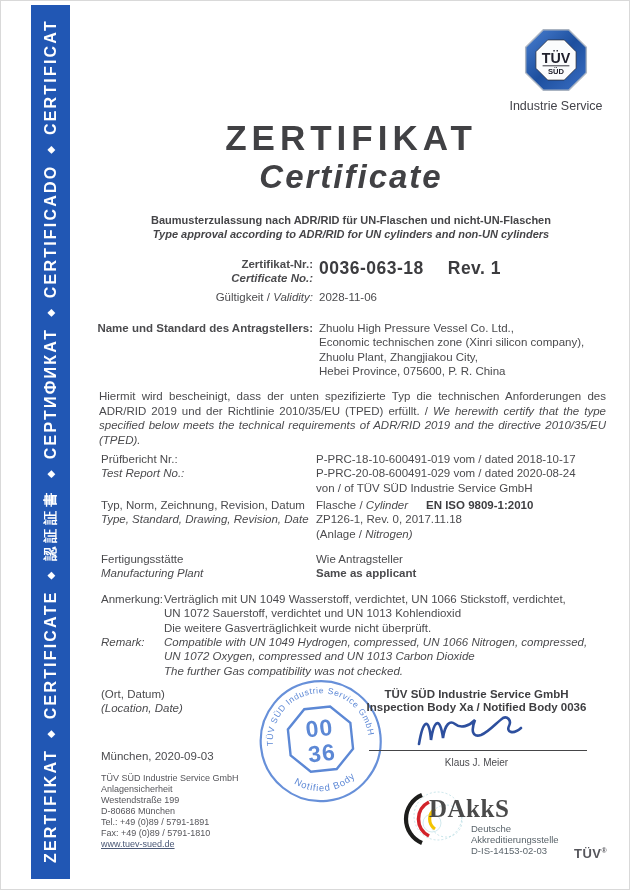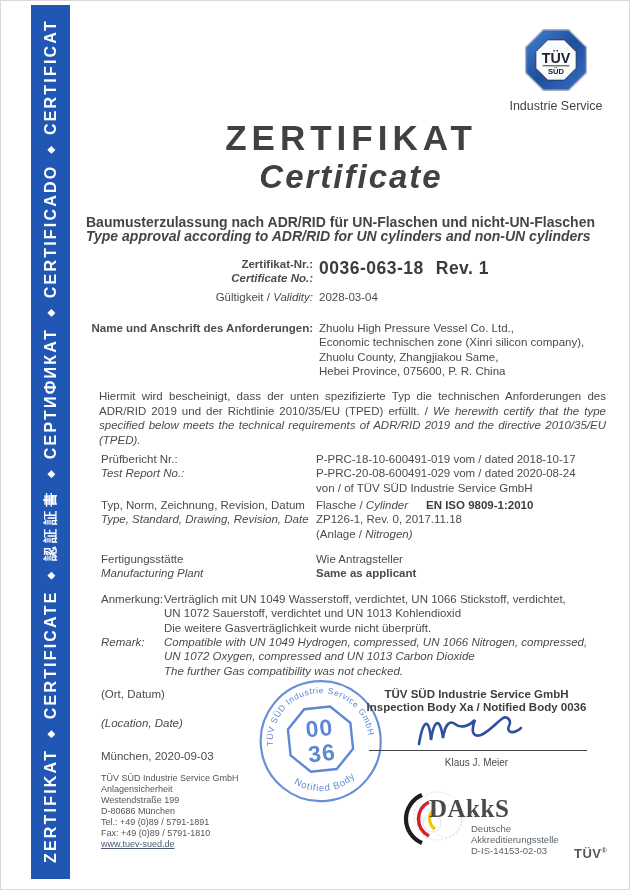--- a/index.html
+++ b/index.html
@@ -11,28 +11,28 @@
   .band-rot{left:30px;top:878px;width:874px;height:39px;transform:rotate(-90deg);
             transform-origin:0 0;display:flex;align-items:center;justify-content:space-between;
             padding:0 14px 0 16px;box-sizing:border-box;}
   .band-word{color:#fff;font-weight:700;font-size:16px;letter-spacing:2.2px;white-space:nowrap;}
   .band-word.cjk{font-size:14px;letter-spacing:4px;}
   .band-sep{color:#fff;font-size:10px;}
   .title-de{left:85px;top:117px;width:530px;text-align:center;font-size:35px;font-weight:700;
             letter-spacing:5px;color:#414144;}
   .title-en{left:85px;top:157px;width:530px;text-align:center;font-size:33px;font-weight:700;
             font-style:italic;letter-spacing:2px;color:#414144;}
-  .sub{left:85px;width:530px;text-align:left;font-size:14px;font-weight:700;color:#454548;}
+  .sub{left:85px;width:530px;text-align:center;font-size:11px;font-weight:700;color:#454548;}
   .t{font-size:11.5px;line-height:14px;white-space:nowrap;}
   .lblR{left:90px;width:222px;text-align:right;}
   .b{font-weight:700;} .i{font-style:italic;}
   .val{left:318px;}
   .lines div{line-height:14.4px;font-size:11.5px;}
   .certnum{font-size:17.5px;font-weight:700;color:#3c3c3f;letter-spacing:.5px;}
-  .certrev{margin-left:12px;}
+  .certrev{margin-left:24px;}
   .para{left:98px;top:388px;width:507px;font-size:11.5px;line-height:14.6px;text-align:justify;}
   .lblL{left:100px;}
   .small{font-size:9px;line-height:11px;color:#55555a;white-space:nowrap;}
   .link{text-decoration:underline;color:#4a5876;cursor:pointer;}
   .sigrule{left:368px;top:749px;width:218px;border-top:1.5px solid #454547;height:0;}
   .orgblock{left:358px;width:235px;text-align:center;}
   .signer{left:358px;top:756px;width:235px;text-align:center;font-size:10px;color:#4c4c50;}
   .caption{left:475px;top:98px;width:160px;text-align:center;font-size:12.5px;color:#43434a;}
   .dakks-word{left:428px;top:794px;font-family:"Liberation Serif",serif;font-weight:700;
               font-size:25px;color:#4a4a4a;letter-spacing:.5px;}
@@ -80,27 +80,27 @@
   <div class="abs title-de">ZERTIFIKAT</div>
   <div class="abs title-en">Certificate</div>
   <div class="abs sub" style="top:213px;">Baumusterzulassung nach ADR/RID für UN-Flaschen und nicht-UN-Flaschen</div>
   <div class="abs sub i" style="top:227px;">Type approval according to ADR/RID for UN cylinders and non-UN cylinders</div>
 
   <div class="abs lblR t b" style="top:256px;">Zertifikat-Nr.:</div>
   <div class="abs lblR t b i" style="top:270px;">Certificate No.:</div>
   <div class="abs val certnum" style="top:257px;"><span>0036-063-18</span><span class="certrev">Rev. 1</span></div>
 
   <div class="abs lblR t" style="top:289px;"><span>Gültigkeit / </span><span class="i">Validity:</span></div>
-  <div class="abs val t" style="top:289px;">2028-03-04</div>
+  <div class="abs val t" style="top:289px;">2028-11-06</div>
 
-  <div class="abs lblR t b" style="top:320px;">Name und Anschrift des Anforderungen:</div>
+  <div class="abs lblR t b" style="top:320px;">Name und Standard des Antragstellers:</div>
   <div class="abs val lines" style="top:320px;">
     <div>Zhuolu High Pressure Vessel Co. Ltd.,</div>
     <div>Economic technischen zone (Xinri silicon company),</div>
-    <div>Zhuolu County, Zhangjiakou Same,</div>
+    <div>Zhuolu Plant, Zhangjiakou City,</div>
     <div>Hebei Province, 075600, P. R. China</div>
   </div>
 
   <div class="abs para"><span>Hiermit wird bescheinigt, dass der unten spezifizierte Typ die technischen Anforderungen des ADR/RID 2019 und der Richtlinie 2010/35/EU (TPED) erfüllt. / </span><span class="i">We herewith certify that the type specified below meets the technical requirements of ADR/RID 2019 and the directive 2010/35/EU (TPED).</span></div>
 
   <div class="abs lblL t" style="top:451px;">Prüfbericht Nr.:</div>
   <div class="abs lblL t i" style="top:465px;">Test Report No.:</div>
   <div class="abs lines" style="left:315px;top:451px;">
     <div>P-PRC-18-10-600491-019 vom / dated 2018-10-17</div>
     <div>P-PRC-20-08-600491-029 vom / dated 2020-08-24</div>
@@ -128,21 +128,21 @@
     <div>Die weitere Gasverträglichkeit wurde nicht überprüft.</div>
   </div>
   <div class="abs lblL t i" style="top:634px;">Remark:</div>
   <div class="abs lines i" style="left:163px;top:634px;">
     <div>Compatible with UN 1049 Hydrogen, compressed, UN 1066 Nitrogen, compressed,</div>
     <div>UN 1072 Oxygen, compressed and UN 1013 Carbon Dioxide</div>
     <div>The further Gas compatibility was not checked.</div>
   </div>
 
   <div class="abs lblL t" style="top:686px;">(Ort, Datum)</div>
-  <div class="abs lblL t i" style="top:715px;text-align:right;">(Location, Date)</div>
+  <div class="abs lblL t i" style="top:700px;text-align:right;">(Location, Date)</div>
   <div class="abs lblL t" style="top:748px;">München, 2020-09-03</div>
 
   <svg class="abs stamp" width="142" height="138" viewBox="0 0 142 138">
     <defs>
       <path id="arcTop" d="M 25,82 A 47.8,47.8 0 1 1 115,82" fill="none"></path>
       <path id="arcBot" d="M 21,76 A 50,50 0 0 0 119,76" fill="none"></path>
     </defs>
     <circle cx="70" cy="66" r="60" fill="none" stroke="#5b87d6" stroke-width="2.2"></circle>
     <text font-family="Liberation Sans, sans-serif" font-size="8.6" fill="#4f7ed2" letter-spacing="0.6">
       <textPath href="#arcTop" startOffset="50%" text-anchor="middle">TÜV SÜD Industrie Service GmbH</textPath>

